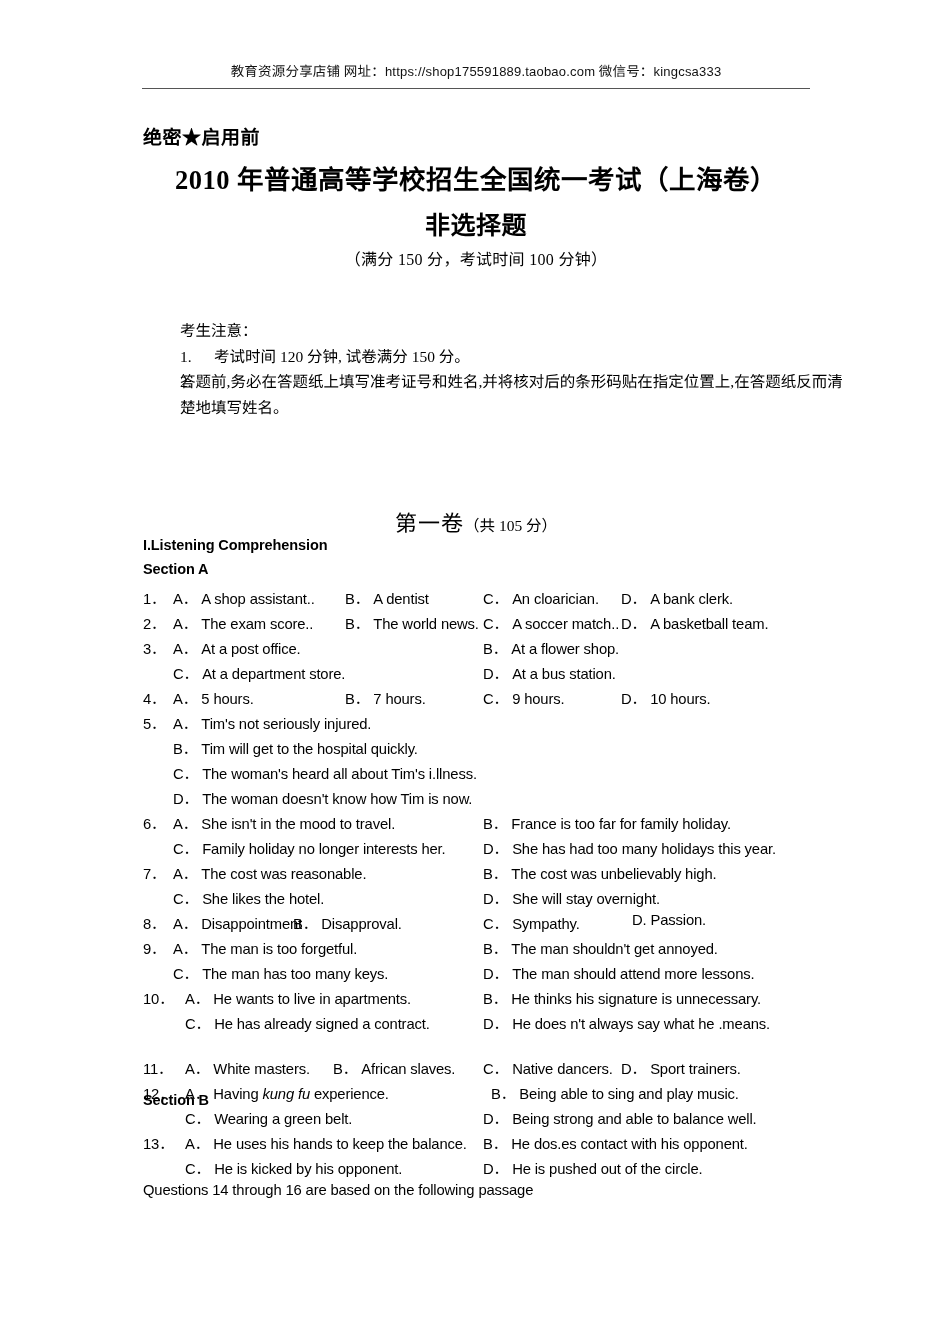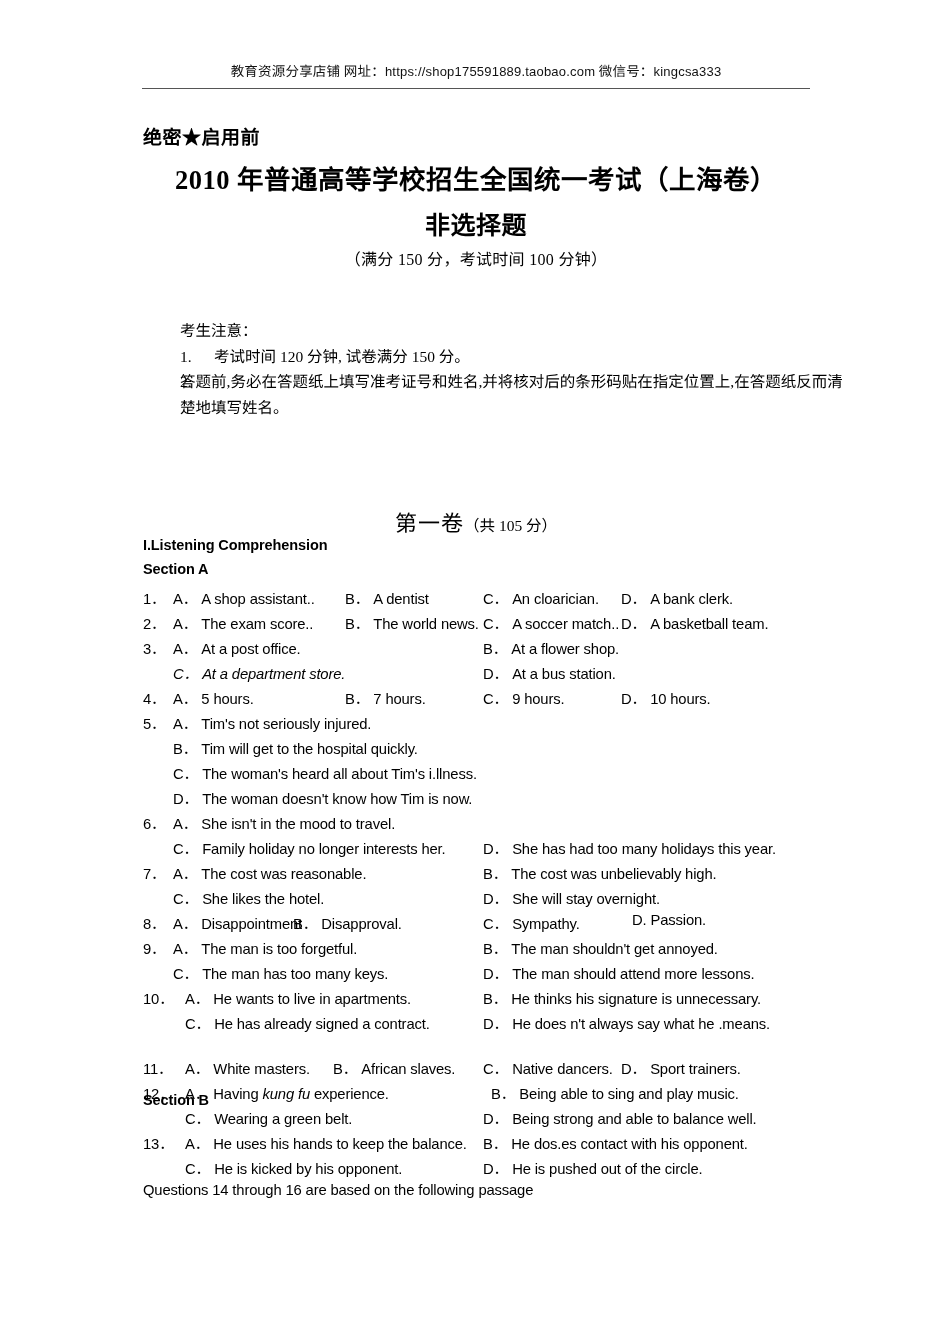--- a/index.html
+++ b/index.html
@@ -215,21 +215,21 @@
         <span class="cell" style="left: 202px;"><span>B．</span><span>&nbsp;The world news.</span></span>
         <span class="cell" style="left: 340px;"><span>C．</span><span>&nbsp;A soccer match..</span></span>
         <span class="cell" style="left: 478px;"><span>D．</span><span>&nbsp;A basketball team.</span></span>
       </div>
       <div class="qrow" style="top: 637px;">
         <span class="cell qnum">3．</span>
         <span class="cell" style="left: 30px;"><span>A．</span><span>&nbsp;At a post office.</span></span>
         <span class="cell" style="left: 340px;"><span>B．</span><span>&nbsp;At a flower shop.</span></span>
       </div>
       <div class="qrow" style="top: 662px;">
-        <span class="cell" style="left: 30px; font-style: italic;"><span>C．</span><span>&nbsp;At a department store.</span></span>
+        <span class="cell" style="left: 30px;"><span>C．</span><span>&nbsp;At a department store.</span></span>
         <span class="cell" style="left: 340px;"><span>D．</span><span>&nbsp;At a bus station.</span></span>
       </div>
       <div class="qrow" style="top: 687px;">
         <span class="cell qnum">4．</span>
         <span class="cell" style="left: 30px;"><span>A．</span><span>&nbsp;5 hours.</span></span>
         <span class="cell" style="left: 202px;"><span>B．</span><span>&nbsp;7 hours.</span></span>
         <span class="cell" style="left: 340px;"><span>C．</span><span>&nbsp;9 hours.</span></span>
         <span class="cell" style="left: 478px;"><span>D．</span><span>&nbsp;10 hours.</span></span>
       </div>
       <div class="qrow" style="top: 712px;">
@@ -241,20 +241,21 @@
       </div>
       <div class="qrow" style="top: 762px;">
         <span class="cell" style="left: 30px;"><span>C．</span><span>&nbsp;The woman's heard all about Tim's i.llness.</span></span>
       </div>
       <div class="qrow" style="top: 787px;">
         <span class="cell" style="left: 30px;"><span>D．</span><span>&nbsp;The woman doesn't know how Tim is now.</span></span>
       </div>
       <div class="qrow" style="top: 812px;">
         <span class="cell qnum">6．</span>
         <span class="cell" style="left: 30px;"><span>A．</span><span>&nbsp;She isn't in the mood to travel.</span></span>
+        <span class="cell" style="left: 340px;"><span>B．</span><span>&nbsp;France is too far for family holiday.</span></span>
       </div>
       <div class="qrow" style="top: 837px;">
         <span class="cell" style="left: 30px;"><span>C．</span><span>&nbsp;Family holiday no longer interests her.</span></span>
         <span class="cell" style="left: 340px;"><span>D．</span><span>&nbsp;She has had too many holidays this year.</span></span>
       </div>
       <div class="qrow" style="top: 862px;">
         <span class="cell qnum">7．</span>
         <span class="cell" style="left: 30px;"><span>A．</span><span>&nbsp;The cost was reasonable.</span></span>
         <span class="cell" style="left: 340px;"><span>B．</span><span>&nbsp;The cost was unbelievably high.</span></span>
       </div>

